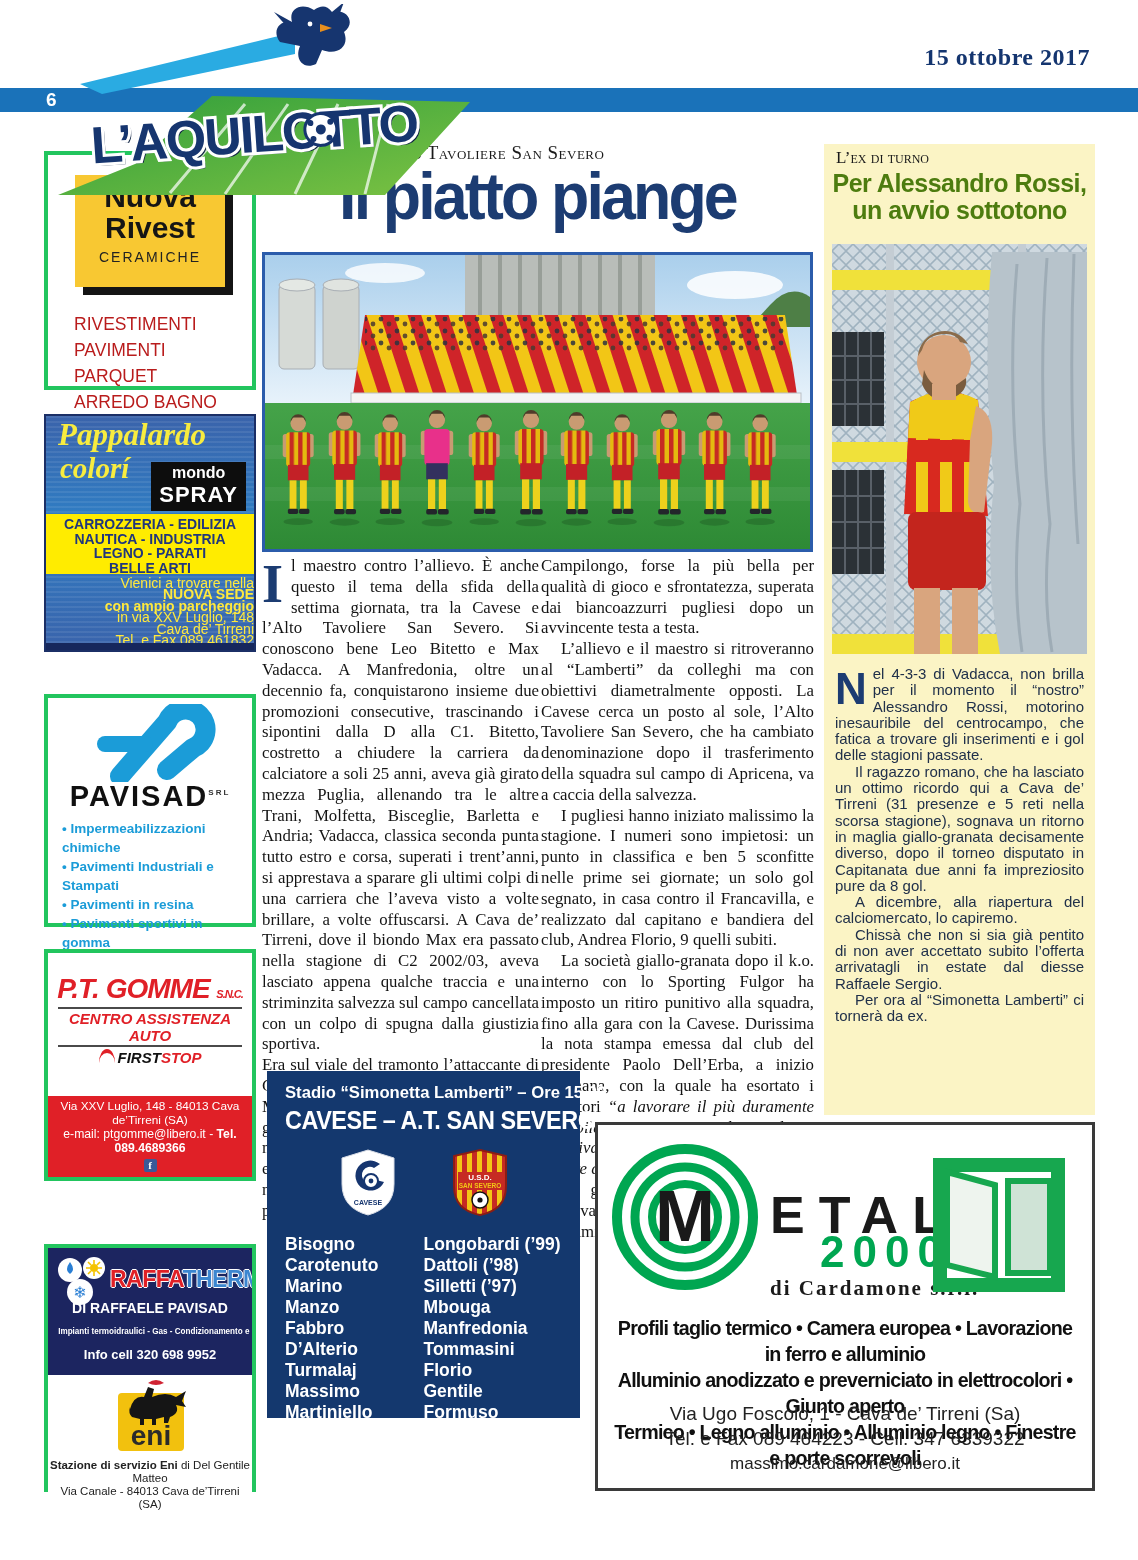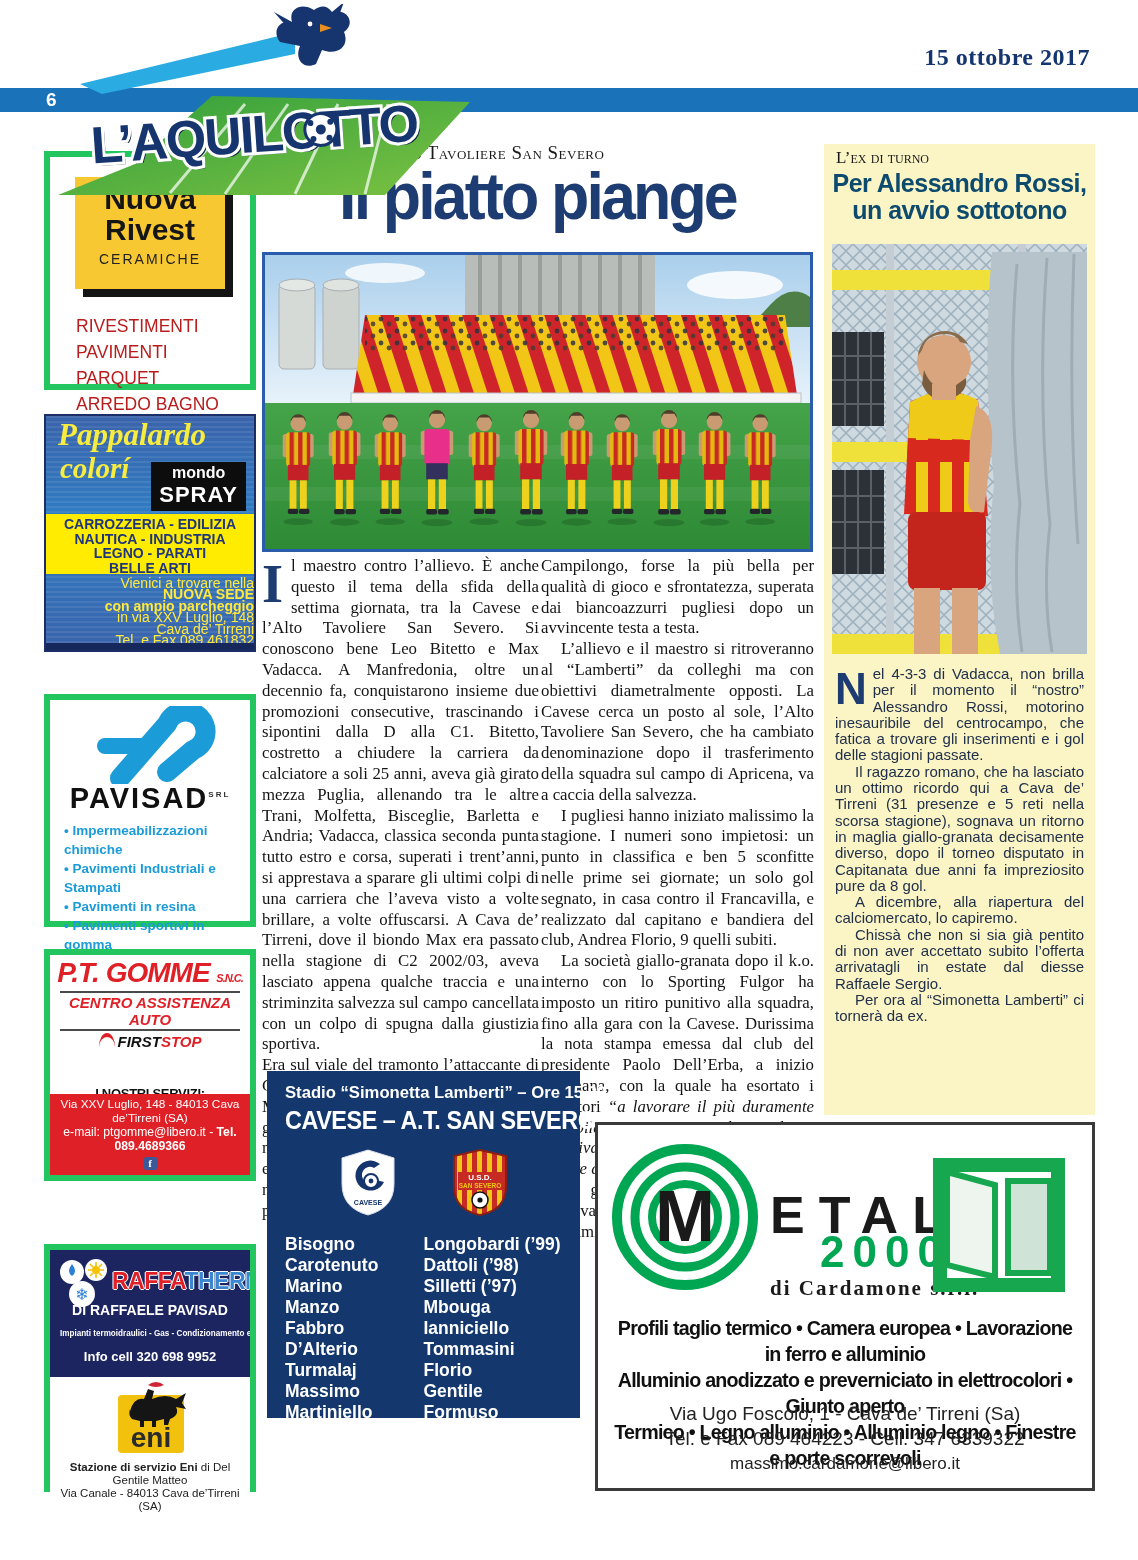--- a/index.html
+++ b/index.html
@@ -6,21 +6,21 @@
   #page{position:relative;width:1138px;height:1560px;background:#fff;margin:0 auto;overflow:hidden;
         font-family:"Liberation Sans",sans-serif;color:#111;}
   
   .topbar{position:absolute;left:0;top:88px;width:1138px;height:24px;background:#1a72b9;}
   .pagenum{position:absolute;left:46px;top:89px;color:#fff;font-weight:bold;font-size:19px;z-index:3;}
   .issue-date{position:absolute;right:48px;top:44px;font-family:"Liberation Serif",serif;
               font-weight:bold;font-size:24px;color:#14356f;letter-spacing:.5px;}
   .masthead{position:absolute;left:40px;top:4px;z-index:2;}
   
   .ad{position:absolute;left:44px;width:212px;box-sizing:border-box;background:#fff;}
-  .bordered{border:6px solid #22c55e;}
+  .bordered{border:4px solid #22c55e;}
   
   .ad-rivest{top:151px;height:239px;}
   .rivest-sq{width:150px;height:112px;margin:20px auto 0;background:#f8c832;box-shadow:8px 8px 0 #141414;
              text-align:center;padding-top:6px;box-sizing:border-box;}
   .rivest-name{font-size:30px;font-weight:bold;color:#151515;line-height:31px;}
   .rivest-tag{font-size:14px;color:#222;letter-spacing:2px;margin-top:6px;}
   .rivest-services{margin:24px 0 0 26px;font-size:17.5px;color:#b91c1c;line-height:26px;}
   
   .ad-pappa{top:414px;height:238px;border:2px solid #1b2f66;
             background:repeating-linear-gradient(180deg,rgba(255,255,255,.08) 0 2px,rgba(0,0,0,0) 2px 5px),
@@ -43,21 +43,21 @@
   
   .ad-pavisad{top:694px;height:233px;text-align:center;}
   .pavisad-brand{font-size:29px;font-weight:bold;color:#101010;letter-spacing:2px;margin-top:-6px;}
   .pavisad-srl{font-size:8px;color:#333;vertical-align:super;}
   .pavisad-bullets{margin:6px 0 0 14px;text-align:left;font-size:13.5px;font-weight:bold;
                    color:#1b9cd8;line-height:19px;}
   .pavisad-bullets div::before{content:"• ";}
   .pavisad-web{font-size:24px;font-weight:bold;color:#101010;margin-top:8px;}
   
   .ad-ptg{top:949px;height:232px;text-align:center;overflow:hidden;}
-  .ptg-brand{font-size:28px;font-weight:bold;font-style:italic;color:#e02027;margin-top:2px;letter-spacing:-1px;}
+  .ptg-brand{font-size:28px;font-weight:bold;font-style:italic;color:#e02027;margin-top:20px;letter-spacing:-1px;}
   .ptg-snc{font-size:11px;}
   .ptg-line1{border-top:2px solid #4a4a4a;border-bottom:2px solid #4a4a4a;margin:2px 10px;
              font-size:15px;font-weight:bold;font-style:italic;color:#e02027;padding:1px 0;}
   .ptg-first{font-size:15px;font-weight:bold;font-style:italic;margin-top:2px;}
   .ptg-first .stop{color:#e02027;}
   .ptg-swoosh{display:inline-block;width:16px;height:10px;border-top:4px solid #e02027;
               border-radius:50% 50% 0 0/100% 100% 0 0;margin-right:3px;}
   .ptg-services-title{font-size:13px;font-weight:bold;margin-top:36px;letter-spacing:-.3px;}
   .ptg-services{font-size:11px;font-weight:bold;line-height:12.5px;letter-spacing:-.3px;}
   .ptg-red{position:absolute;left:0;bottom:0;width:100%;background:#e02027;color:#fff;padding:3px 0 4px;}
@@ -101,21 +101,21 @@
   .mb-match{font-size:26px;font-weight:bold;white-space:nowrap;letter-spacing:-.5px;
             transform:scaleX(.9);transform-origin:left;margin-top:2px;}
   .mb-crests{display:flex;justify-content:center;gap:56px;margin-top:12px;height:72px;}
   .mb-cols{display:flex;margin-top:14px;}
   .mb-col{width:50%;font-size:17.5px;font-weight:bold;line-height:21px;}
   .mb-coach{margin-top:20px;}
   
   .expanel{position:absolute;left:824px;top:144px;width:271px;height:971px;background:#fbf4c5;box-sizing:border-box;}
   .ex-kicker{position:absolute;left:12px;top:4px;font-family:"Liberation Serif",serif;font-variant:small-caps;
              font-size:17px;color:#1a1a1a;}
-  .ex-headline{position:absolute;left:0;top:26px;width:100%;text-align:center;color:#0c4a6e;
+  .ex-headline{position:absolute;left:0;top:26px;width:100%;text-align:center;color:#4d7c0f;
                font-size:25px;font-weight:bold;line-height:27px;letter-spacing:-.5px;}
   .ex-photo{position:absolute;left:8px;top:100px;}
   .ex-body{position:absolute;left:11px;top:522px;width:249px;font-size:15px;line-height:16.3px;
            text-align:justify;color:#20304a;}
   .ex-body p{margin:0;}
   .dropcap-N{float:left;font-size:44px;line-height:40px;font-weight:900;color:#1c3c72;padding:3px 6px 5px 0;}
   
   .metal{position:absolute;left:595px;top:1122px;width:500px;height:369px;border:3px solid #3a3a3a;
          box-sizing:border-box;background:#fff;}
   .metal-logo{position:absolute;left:12px;top:12px;}
@@ -418,21 +418,21 @@
         <div>Martiniello</div>
         <div>Oggiano</div>
         <div>Tripoli</div>
         <div class="mb-coach">All. Bitetto</div>
       </div>
       <div class="mb-col">
         <div>Longobardi (’99)</div>
         <div>Dattoli (’98)</div>
         <div>Silletti (’97)</div>
         <div>Mbouga</div>
-        <div>Ianniciello</div>
+        <div>Manfredonia</div>
         <div>Tommasini</div>
         <div>Florio</div>
         <div>Gentile</div>
         <div>Formuso</div>
         <div>Rossi</div>
         <div>Ruggieri (’98)</div>
         <div class="mb-coach">All. Vadacca</div>
       </div>
     </div>
   </div>

